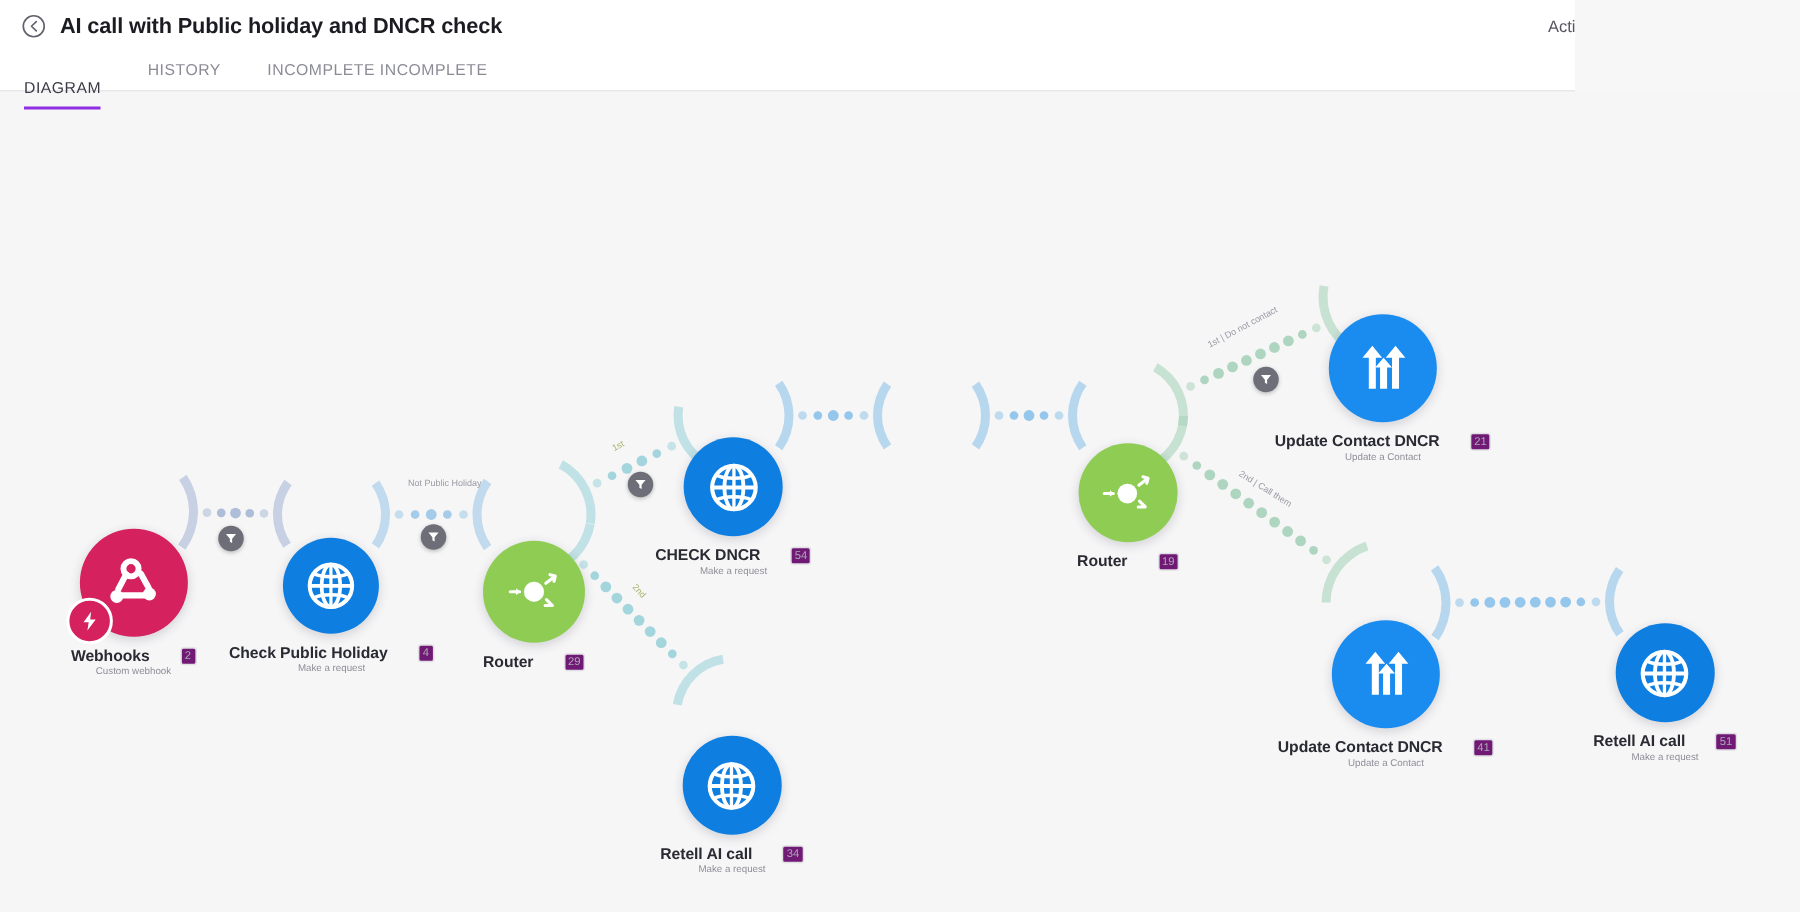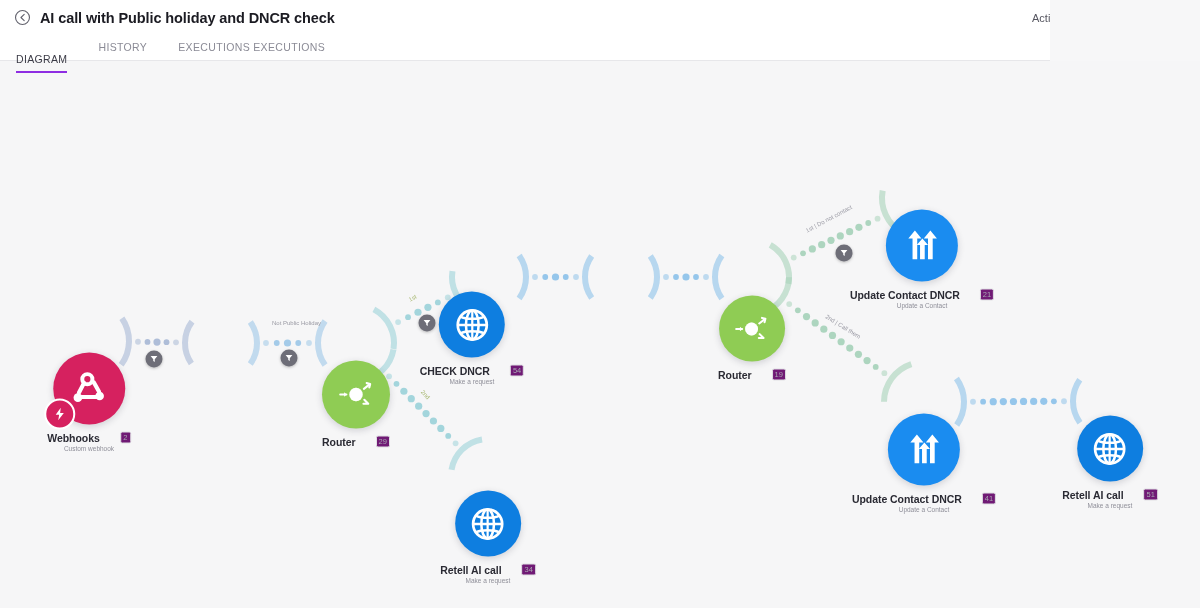--- a/index.html
+++ b/index.html
@@ -161,21 +161,21 @@
         <circle cx="10" cy="10" r="8.2" fill="none" stroke="#62626d" stroke-width="1.3"></circle>
         <path d="M12 6.3 L8.2 10 L12 13.7" fill="none" stroke="#62626d" stroke-width="1.3" stroke-linecap="round" stroke-linejoin="round"></path>
       </svg>
     </span>
     <span class="page-title">AI call with Public holiday and DNCR check</span>
   </div>
 
   <div class="tabs">
     <div class="tab active">DIAGRAM</div>
     <div class="tab">HISTORY</div>
-    <div class="tab">EXECUTIONS EXECUTIONS</div>
+    <div class="tab">INCOMPLETE INCOMPLETE</div>
   </div>
 
   <div class="header-action">Acti</div>
 </div>
 
 <div class="canvas">
   <svg class="svg-layer" id="svg-links">
       <g>
         <path d="M 124.37126701734189 255.54854872225576 A 43 43 0 0 1 123.61424748493499 305.5118378611121 L 118.78435248703708 301.95204653165456 A 37 37 0 0 0 119.43574138701513 258.9603791331038 Z" fill="#aab9d6" opacity="0.62"></path>
       </g>
@@ -337,20 +337,39 @@
               <path d="M13.6 2 L5.5 13.3 H11 L9.6 22 L18.5 10.4 H12.6 Z" fill="#ffffff"></path>
             </svg>
           </span>
         </div>
         <div class="node-caption">
           <span class="node-name">Webhooks</span>
           <span class="node-num">2</span>
         </div>
         <div class="node-sub">Custom webhook</div>
       </div>
+      <div class="node" style="left: 221px; top: 343px;">
+        <div class="bubble" style="width: 64px; height: 64px; background: rgb(14, 126, 224);">
+          <span>
+            <svg width="40" height="40" viewBox="0 0 48 48">
+      <circle cx="24" cy="24" r="17" fill="none" stroke="#ffffff" stroke-width="3.2"></circle>
+      <ellipse cx="24" cy="24" rx="7.4" ry="17" fill="none" stroke="#ffffff" stroke-width="3"></ellipse>
+      <line x1="7" y1="24" x2="41" y2="24" stroke="#ffffff" stroke-width="3"></line>
+      <path d="M10.2 14.2 C16 17.6 32 17.6 37.8 14.2" fill="none" stroke="#ffffff" stroke-width="2.8"></path>
+      <path d="M10.2 33.8 C16 30.4 32 30.4 37.8 33.8" fill="none" stroke="#ffffff" stroke-width="2.8"></path>
+      <line x1="24" y1="7" x2="24" y2="41" stroke="#ffffff" stroke-width="2.6"></line>
+    </svg>
+          </span>
+        </div>
+        <div class="node-caption">
+          <span class="node-name">Check Public Holiday</span>
+          <span class="node-num">4</span>
+        </div>
+        <div class="node-sub">Make a request</div>
+      </div>
       <div class="node" style="left: 356px; top: 343px;">
         <div class="bubble" style="width: 68px; height: 68px; background: rgb(143, 204, 84);">
           <span>
             <svg width="42" height="42" viewBox="0 0 48 48">
       <circle cx="24" cy="24" r="7.6" fill="#ffffff"></circle>
       <circle cx="24" cy="24" r="7.6" fill="none" stroke="#8fcc54" stroke-width="0"></circle>
       <g fill="none" stroke="#ffffff" stroke-width="2.4" stroke-linecap="round" stroke-linejoin="round">
         <path d="M6 24 L13 24"></path>
                 <path d="M10.4 21.4 L13.4 24 L10.4 26.6" fill="#ffffff" stroke="none"></path>
         <path d="M33 17.5 L39.5 12.5"></path>
@@ -360,21 +379,21 @@
       <circle cx="24" cy="24" r="7.6" fill="#8fcc54"></circle>
       <circle cx="24" cy="24" r="7.6" fill="#ffffff"></circle>
     </svg>
           </span>
         </div>
         <div class="node-caption">
           <span class="node-name">Router</span>
           <span class="node-num">29</span>
         </div>
       </div>
-      <div class="node" style="left: 472px; top: 277px;">
+      <div class="node" style="left: 489px; top: 277px;">
         <div class="bubble" style="width: 66px; height: 66px; background: rgb(14, 126, 224);">
           <span>
             <svg width="41" height="41" viewBox="0 0 48 48">
       <circle cx="24" cy="24" r="17" fill="none" stroke="#ffffff" stroke-width="3.2"></circle>
       <ellipse cx="24" cy="24" rx="7.4" ry="17" fill="none" stroke="#ffffff" stroke-width="3"></ellipse>
       <line x1="7" y1="24" x2="41" y2="24" stroke="#ffffff" stroke-width="3"></line>
       <path d="M10.2 14.2 C16 17.6 32 17.6 37.8 14.2" fill="none" stroke="#ffffff" stroke-width="2.8"></path>
       <path d="M10.2 33.8 C16 30.4 32 30.4 37.8 33.8" fill="none" stroke="#ffffff" stroke-width="2.8"></path>
       <line x1="24" y1="7" x2="24" y2="41" stroke="#ffffff" stroke-width="2.6"></line>
     </svg>

